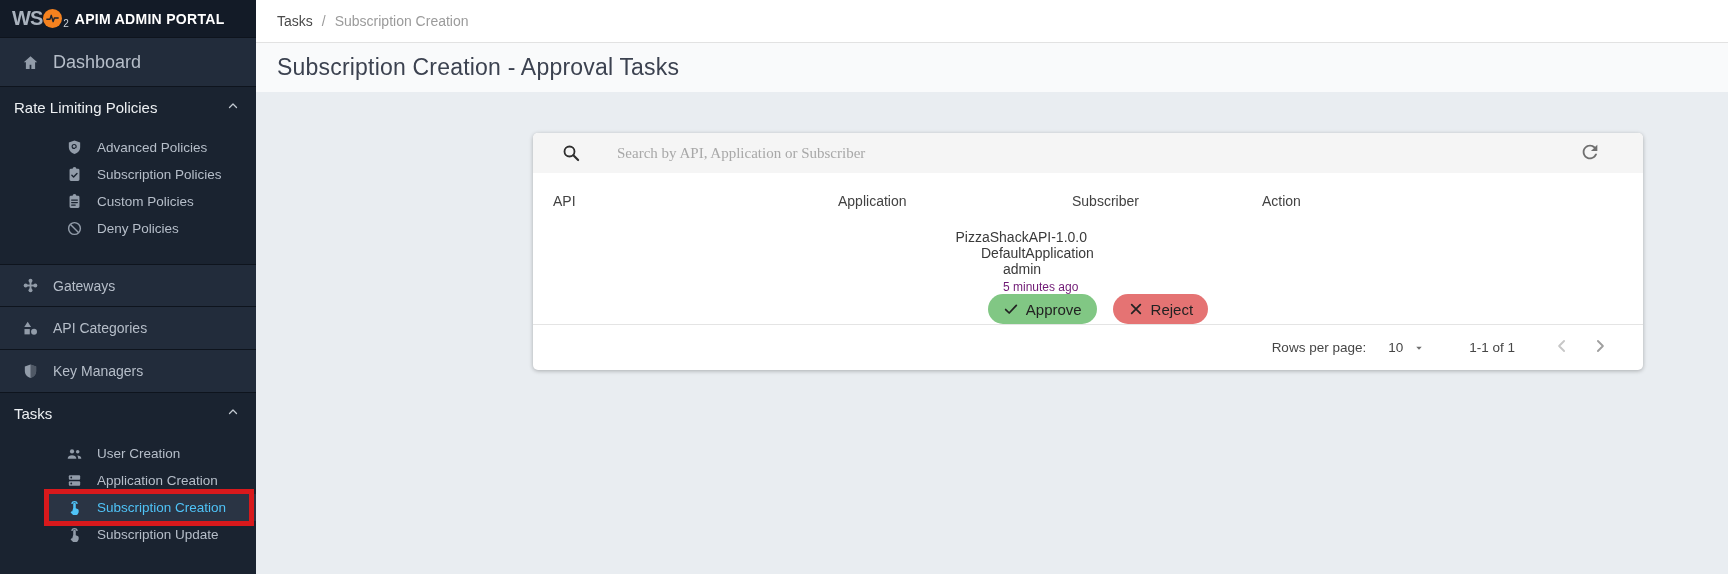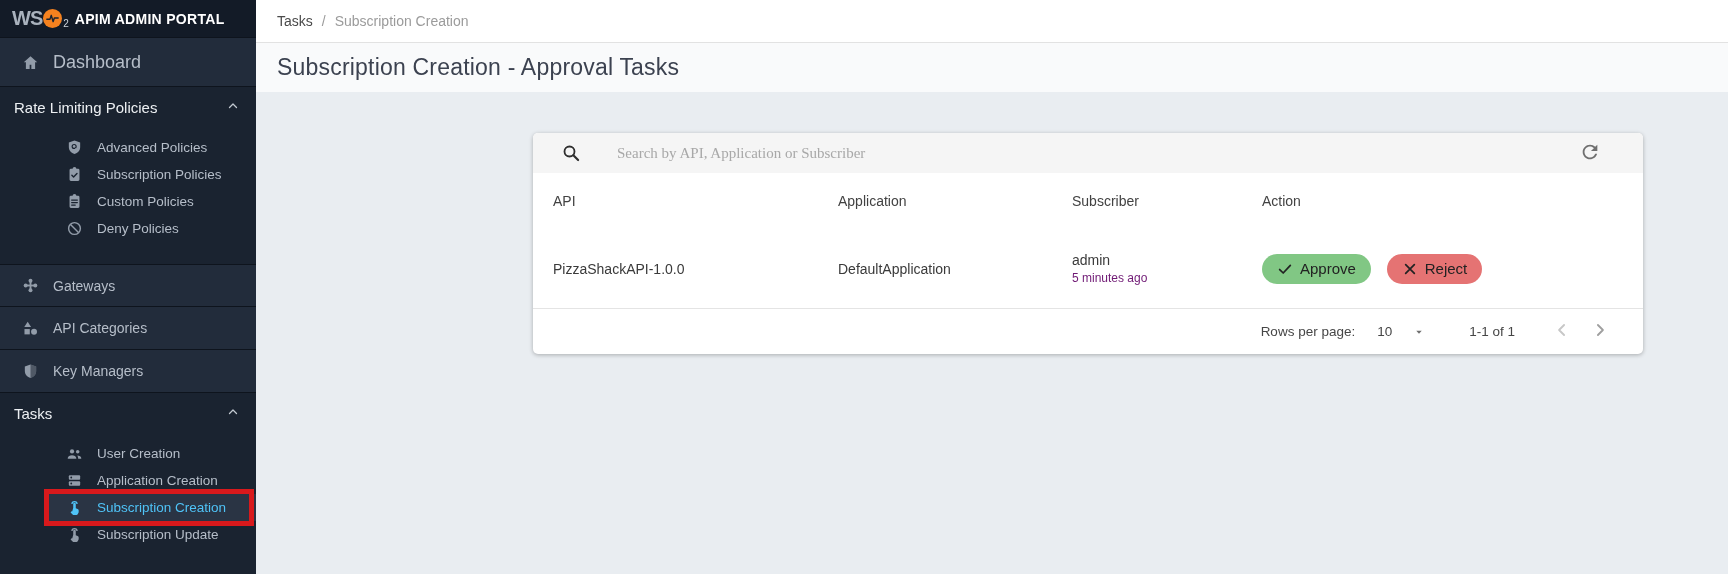--- a/index.html
+++ b/index.html
@@ -77,35 +77,35 @@
   .refresh-btn svg { width: 22px; height: 22px; }
 
   .thead { display: flex; align-items: center; height: 56px; padding-left: 20px;
            font-size: 14px; color: #424242; }
   .col-api { width: 285px; }
   .col-app { width: 234px; }
   .col-sub { width: 190px; }
   .col-action { flex: 1; }
 
   .trow { display: flex; align-items: center; min-height: 80px; padding-left: 20px;
-          border-bottom: 1px solid #e4e4e4; font-size: 14px; color: #3a3a3a; }
+          border-bottom: 1px solid #e4e4e4; font-size: 14px; color: #3a3a3a; flex-direction: column; }
   .sub-name { color: #3a3a3a; }
   .sub-time { color: #701a75; font-size: 12px; margin-top: 3px; }
 
   .btn { display: inline-flex; align-items: center; gap: 7px; height: 30px;
          padding: 0 15px; border: none; border-radius: 16px; font-size: 15px;
          color: #222; cursor: pointer; font-family: "Liberation Sans", sans-serif; }
   .btn svg { width: 16px; height: 16px; }
   .btn-approve { background: #81c784; margin-right: 12px; }
   .btn-reject  { background: #e57373; }
 
   .pagination { height: 45px; display: flex; align-items: center; justify-content: flex-end;
                 padding-right: 30px; font-size: 13.5px; color: #464646; }
   .rpp-label { margin-right: 22px; }
-  .rpp-select { display: inline-flex; align-items: center; gap: 21px; cursor: pointer;
+  .rpp-select { display: inline-flex; align-items: center; gap: 10px; cursor: pointer;
                 margin-right: 44px; color: #464646; }
   .rpp-caret { color: #6f6f6f; display: inline-flex; }
   .rpp-caret svg { width: 12px; height: 12px; }
   .range-label { margin-right: 34px; }
   .page-nav-btn { width: 26px; height: 26px; border: none; background: transparent;
                   padding: 0; cursor: default; }
   .page-nav-btn svg { width: 20px; height: 20px; }
   .page-prev { color: #c7c7c7; margin-right: 12px; }
   .page-next { color: #9f9f9f; }
 </style>

